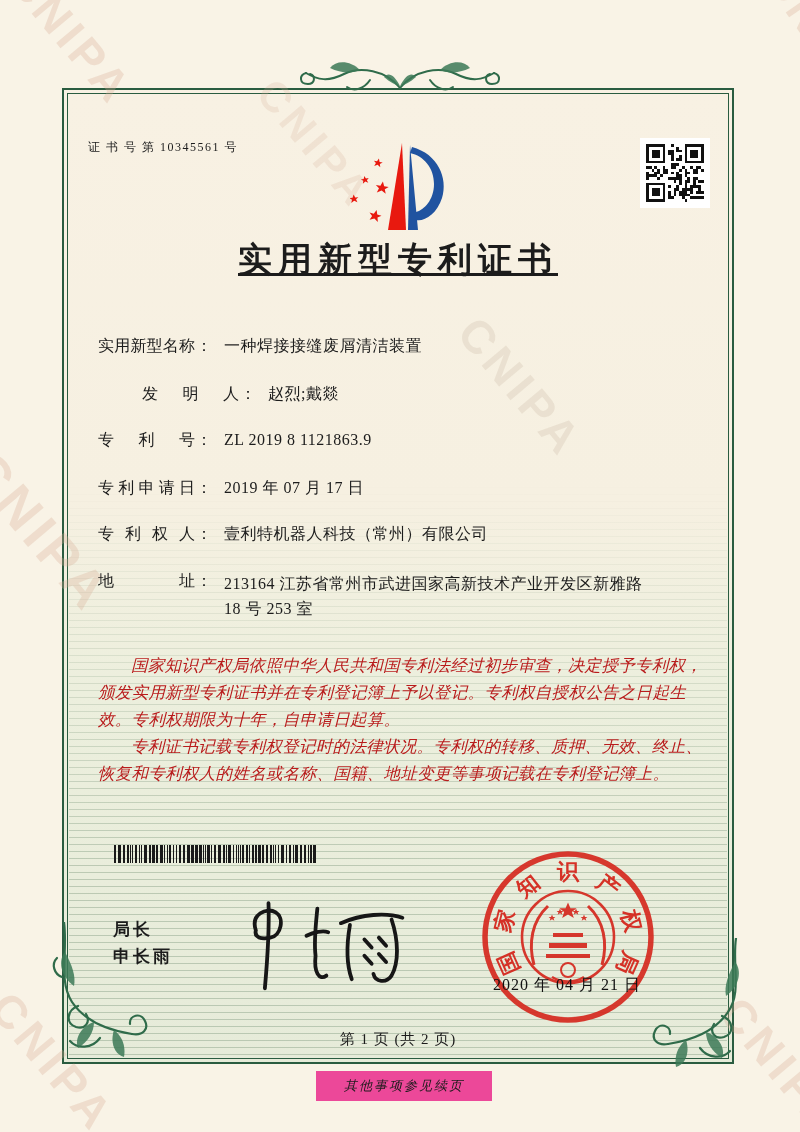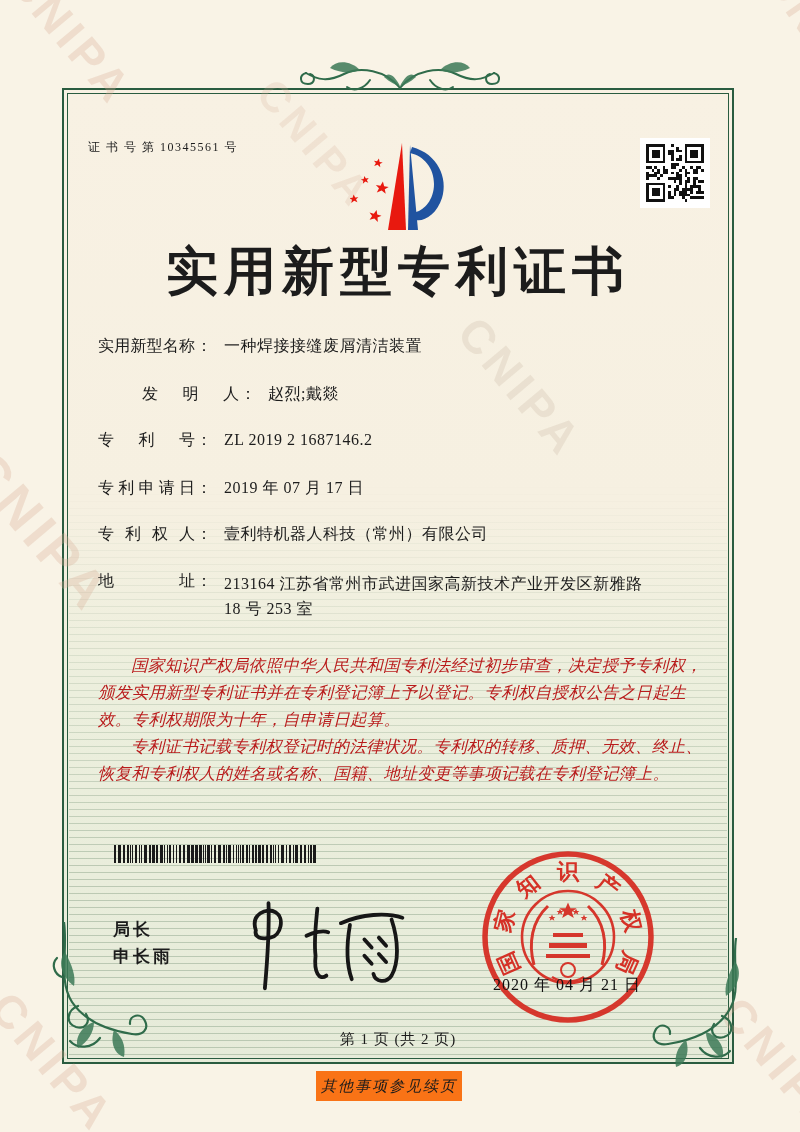--- a/index.html
+++ b/index.html
@@ -30,21 +30,21 @@
     mask-image:linear-gradient(to bottom, transparent 0 40%, rgba(0,0,0,.55) 62%, #000 80%);
   }
   .orn { position:absolute; z-index:2; }
   
   .cert-no { position:absolute; left:88px; top:139px; font-size:12px; letter-spacing:1.5px; z-index:3; }
   .logo { position:absolute; left:350px; top:130px; z-index:3; }
   .qr-box { position:absolute; left:640px; top:138px; width:70px; height:70px; background:#fff; z-index:3; }
   .qr-box svg { position:absolute; left:6px; top:6px; }
   .title {
     position:absolute; left:62px; top:237px; width:672px; text-align:center;
-    font-size:52px; font-weight:700; letter-spacing:6px; z-index:3;
+    font-size:34px; font-weight:700; letter-spacing:6px; z-index:3;text-decoration:underline;
   }
   
   .field-row { position:absolute; left:98px; width:610px; font-size:16px; z-index:3; white-space:nowrap; }
   .flabel {
     display:inline-block; width:97px; text-align:justify; text-align-last:justify;
     vertical-align:top;
   }
   .colon { margin-left:1px; }
   .fvalue { margin-left:12px; letter-spacing:0.5px; }
   .fvalue.wrap { display:inline-block; width:438px; white-space:normal; line-height:25px; vertical-align:top; }
@@ -62,22 +62,22 @@
   .signature { position:absolute; left:238px; top:896px; z-index:3; }
   
   .seal { position:absolute; left:480px; top:849px; width:176px; height:176px; z-index:5; }
   .seal-char { position:absolute; font-size:22px; font-weight:700; color:#d5281e;
     font-family:"Liberation Serif","DejaVu Serif",serif; opacity:.95; }
   .seal-date { position:absolute; left:493px; top:975px; font-size:16px; letter-spacing:1px;
     color:#111; z-index:6; white-space:nowrap; }
   
   .page-info { position:absolute; left:62px; top:1030px; width:672px; text-align:center;
     font-size:15px; letter-spacing:1px; z-index:3; }
-  .footer-note { position:absolute; left:316px; top:1071px; width:146px; height:30px;
-    background:#f97316; text-align:center; line-height:30px; font-size:15px;
+  .footer-note { position:absolute; left:316px; top:1071px; width:176px; height:30px;
+    background:#ec4899; text-align:center; line-height:30px; font-size:13px;
     font-style:italic; letter-spacing:2px; z-index:3; }
 </style>
 </head>
 <body>
 
 <div class="page">
 
   <div class="frame">
     <div class="frame-inner"></div>
     <div class="waves"></div>
@@ -375,21 +375,21 @@
 
   <div class="title">实用新型专利证书</div>
 
   <div class="field-row" style="top:336px;">
     <span class="flabel">实用新型名称</span><span class="colon">：</span><span class="fvalue">一种焊接接缝废屑清洁装置</span>
   </div>
   <div class="field-row" style="top:384px;margin-left:44px;">
     <span class="flabel">发明人</span><span class="colon">：</span><span class="fvalue">赵烈;戴燚</span>
   </div>
   <div class="field-row" style="top:430px;">
-    <span class="flabel">专利号</span><span class="colon">：</span><span class="fvalue">ZL 2019 2 1687146.2</span>
+    <span class="flabel">专利号</span><span class="colon">：</span><span class="fvalue">ZL 2019 8 1121863.9</span>
   </div>
   <div class="field-row" style="top:478px;">
     <span class="flabel">专利申请日</span><span class="colon">：</span><span class="fvalue">2019 年 07 月 17 日</span>
   </div>
   <div class="field-row" style="top:524px;">
     <span class="flabel">专利权人</span><span class="colon">：</span><span class="fvalue">壹利特机器人科技（常州）有限公司</span>
   </div>
   <div class="field-row" style="top:571px;">
     <span class="flabel">地址</span><span class="colon">：</span><span class="fvalue wrap">213164 江苏省常州市武进国家高新技术产业开发区新雅路 18 号 253 室</span>
   </div>

